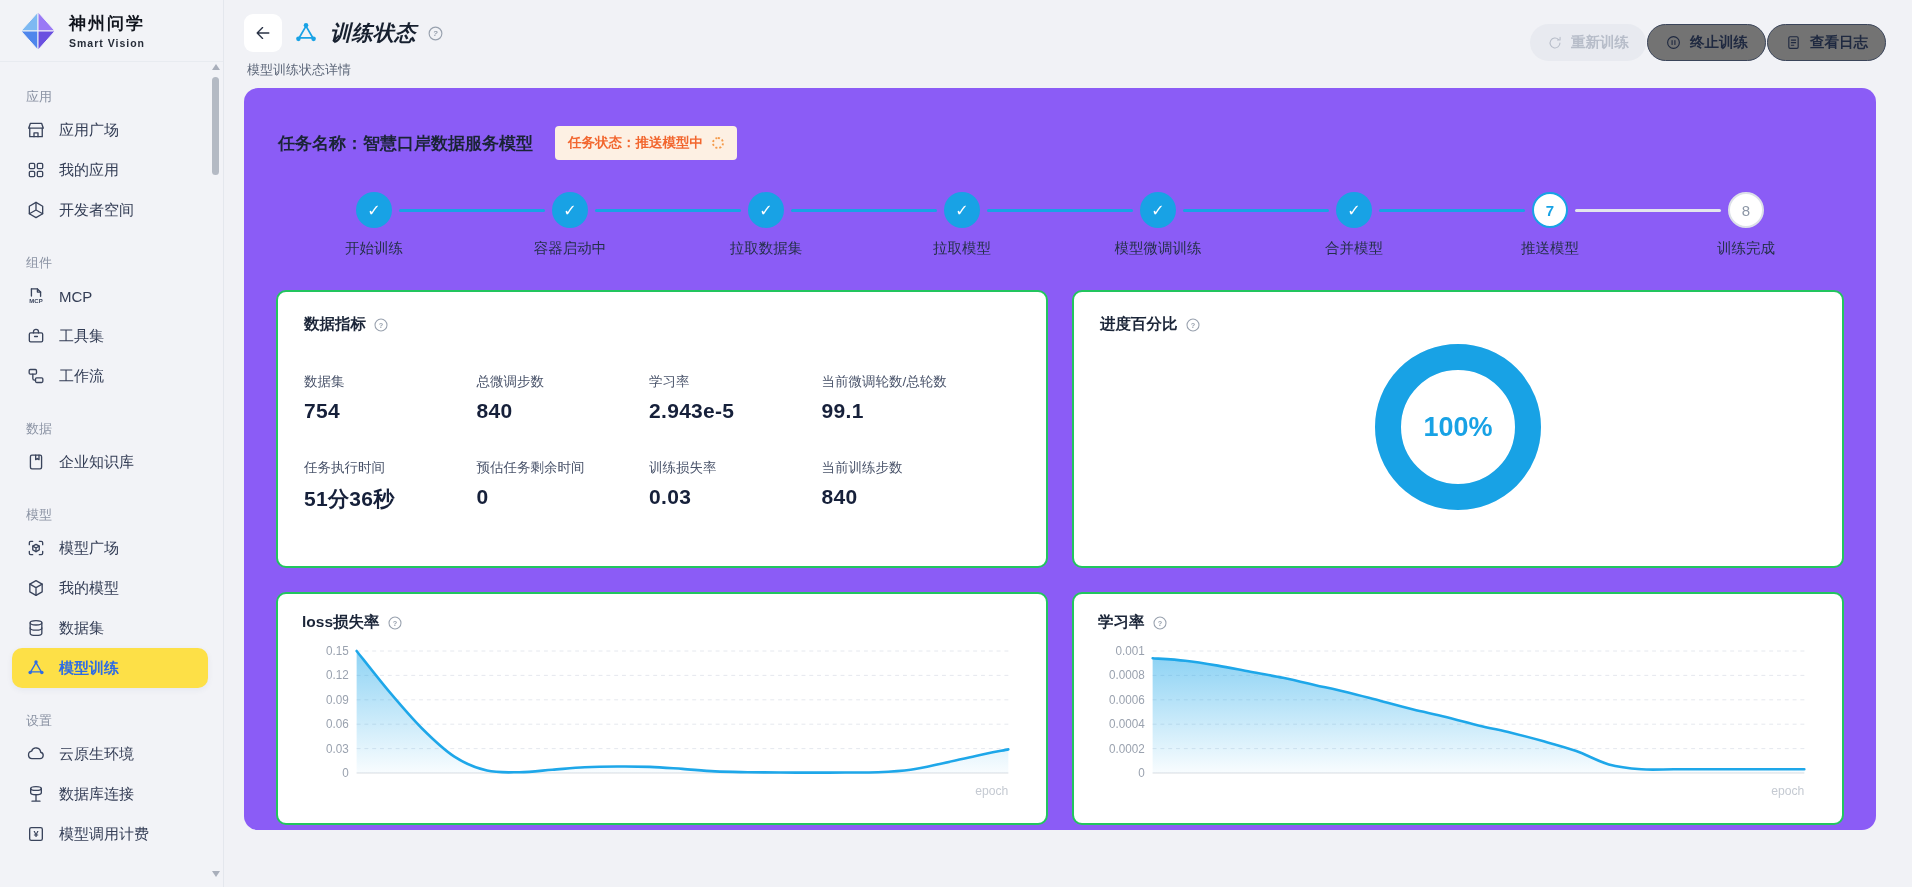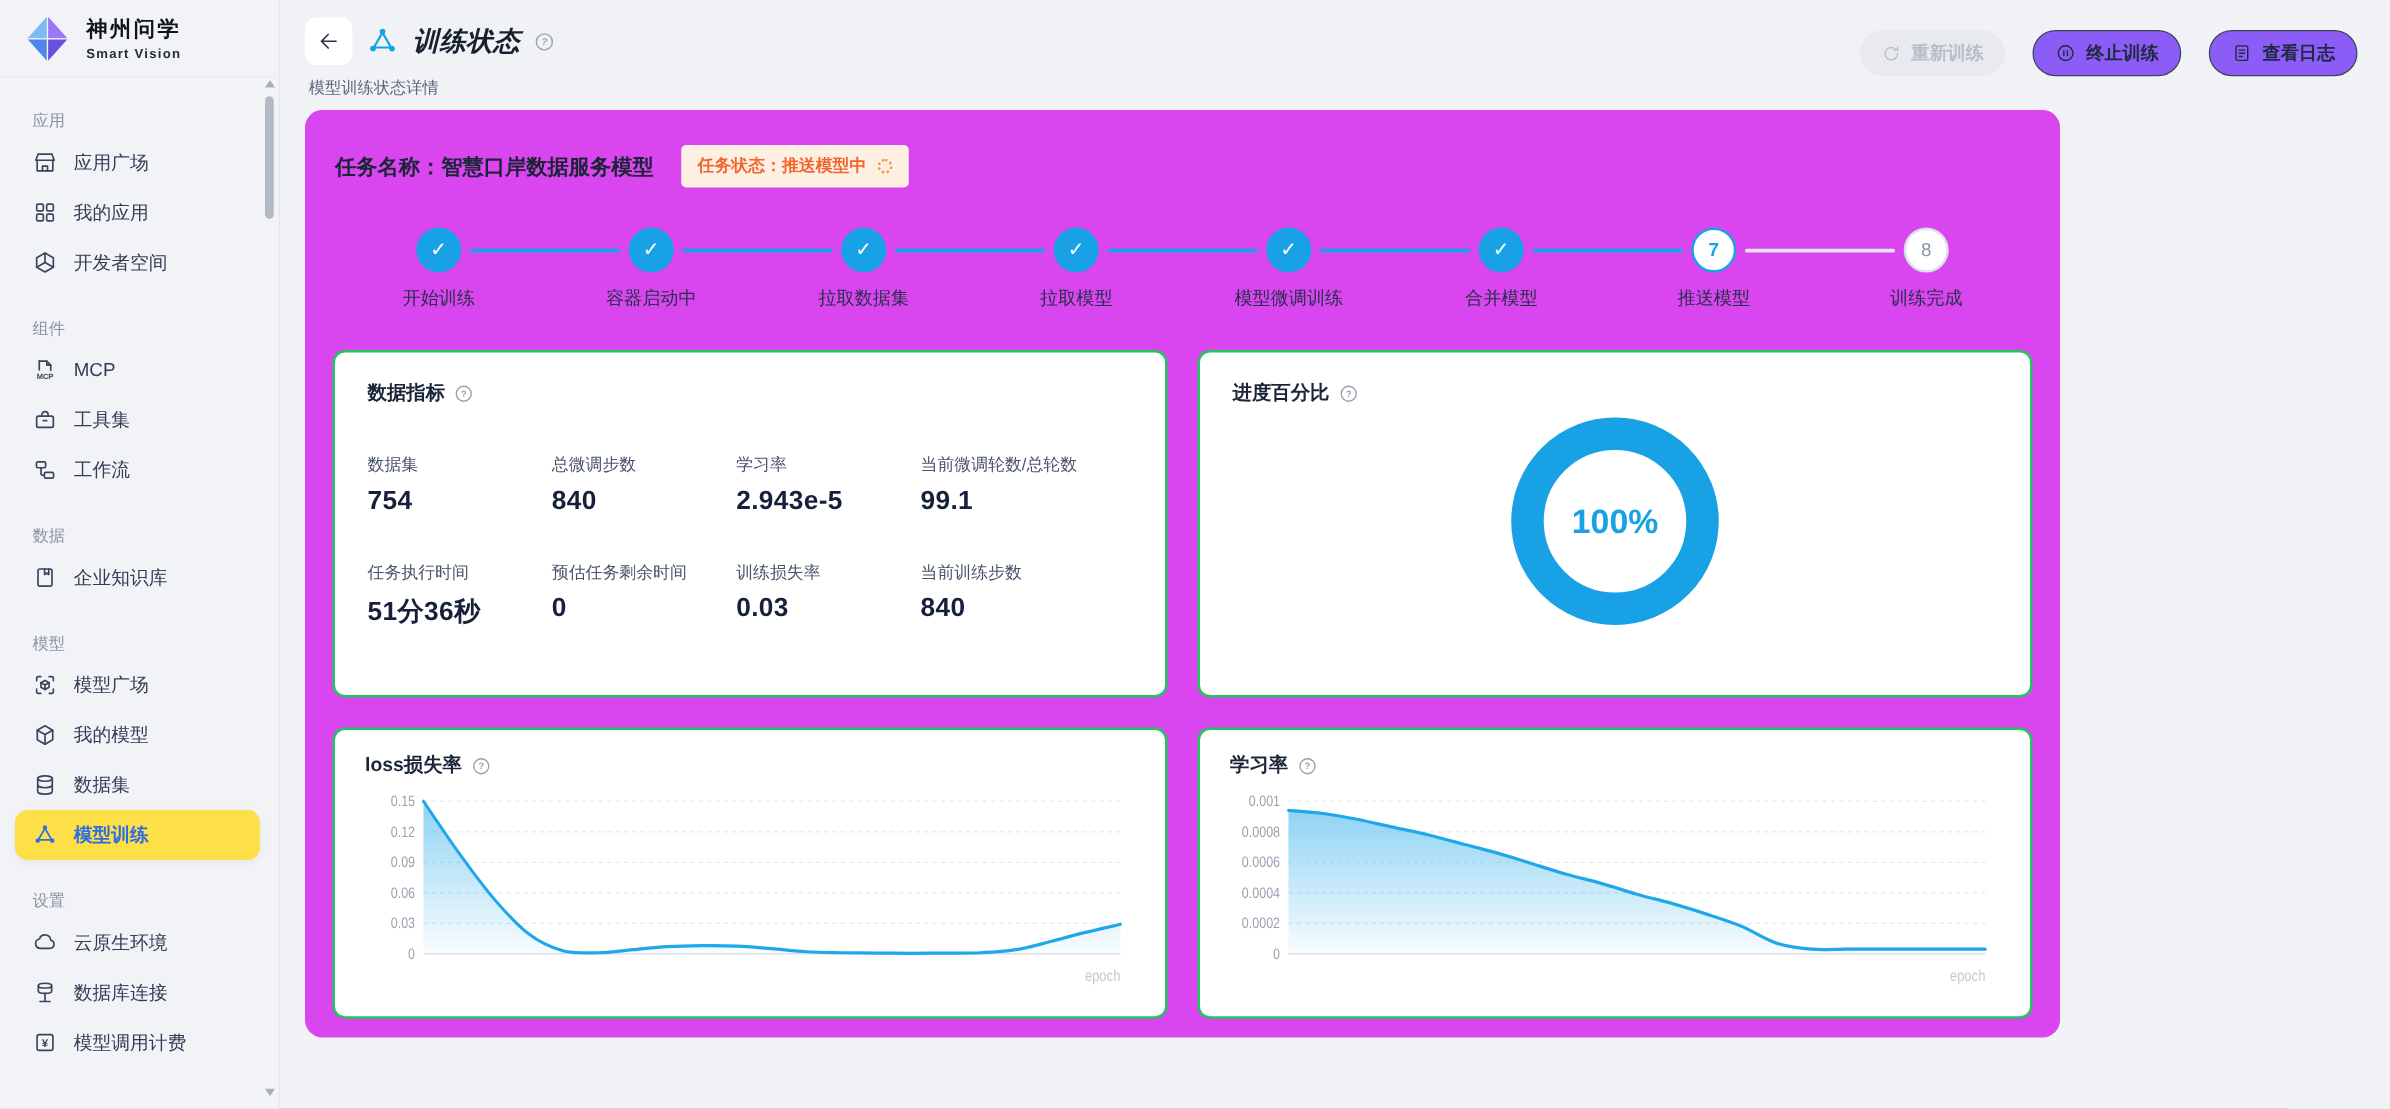--- a/index.html
+++ b/index.html
@@ -38,30 +38,30 @@
     background:#b4bac4; border-radius:4px; }
 
   
   .header-left { position:absolute; left:244px; top:14px; }
   .title-row { display:flex; align-items:center; gap:11px;font-style:italic; }
   .back-button { width:38px; height:38px; background:#fff; border:none; border-radius:9px;
     display:flex; align-items:center; justify-content:center; color:#2a3346; cursor:pointer; }
   .page-title { font-size:21px; font-weight:bold; color:#17202f; letter-spacing:.5px; }
   .help-icon { color:#98a1ae; display:flex; cursor:pointer; }
   .page-subtitle { margin:9px 0 0 3px; font-size:13px; color:#5d6779; }
-  .header-actions { position:absolute; right:26px; top:24px; display:flex; gap:22px; }
+  .header-actions { position:absolute; right:26px; top:24px; display:flex; gap:1px; }
   .hbtn { height:37px; padding:0 17px; border-radius:19px; font-size:14.5px; font-weight:600;
     display:flex; align-items:center; gap:8px; cursor:pointer;
-    background:#8b5cf6; border:1.4px solid #3b455a; color:#1f2940;
+    background:#737373; border:1.4px solid #3b455a; color:#1f2940;
     font-family:inherit; }
   .hbtn.disabled { background:#e8eaf0; border:none; color:#b7bdc9; cursor:default; }
 
   
-  .content-card { position:absolute; left:244px; top:88px; width:1404px; height:742px;
-    background:#d946ef; border-radius:14px; padding:22px; }
+  .content-card { position:absolute; left:244px; top:88px; width:1632px; height:742px;
+    background:#8b5cf6; border-radius:14px; padding:32px; }
   .task-row { display:flex; align-items:center; gap:22px; margin:6px 0 0 2px; }
   .task-name { font-size:17px; font-weight:bold; color:#1a2436; }
   .status-badge { display:flex; align-items:center; gap:9px; background:var(--orange-bg);
     color:var(--orange); font-size:13.5px; font-weight:600; padding:8px 13px; border-radius:4px; }
   .spinner-icon { width:12px; height:12px; border:2px dotted #f49a4a; border-radius:50%; }
 
   
   .stepper { display:flex; margin-top:32px; }
   .step { flex:1; display:flex; flex-direction:column; align-items:center; position:relative; }
   .step-conn { position:absolute; top:16.5px; height:3px; left:calc(50% + 25px);

